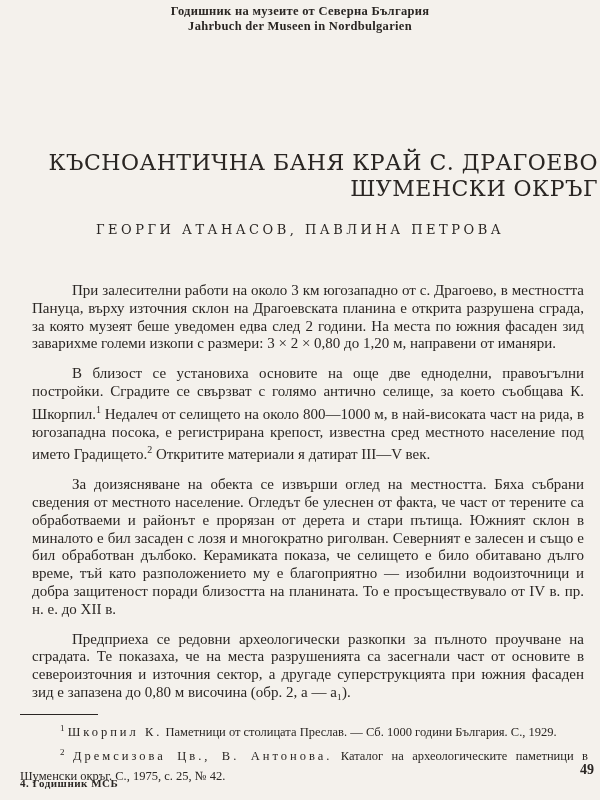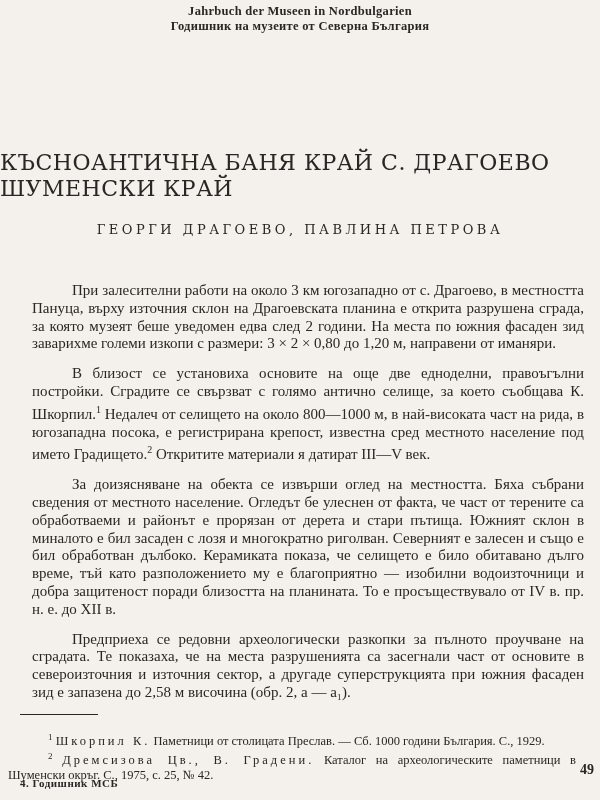--- a/index.html
+++ b/index.html
@@ -10,77 +10,77 @@
       font-family: "Liberation Serif", "DejaVu Serif", serif;
       position: relative;
     }
     .journal-header {
       position: absolute; top: 4px; left: 0; width: 600px;
       text-align: center; font-size: 12.5px; line-height: 15px;
       font-weight: bold; letter-spacing: 0.3px;
     }
     .title {
       position: absolute; top: 150px; left: 0; width: 598px;
-      text-align: left; font-size: 22px; line-height: 26px;
+      text-align: right; font-size: 22px; line-height: 26px;
       letter-spacing: 0.5px; font-family: "DejaVu Serif", serif;
     }
     .authors {
       position: absolute; top: 222px; left: 0; width: 600px;
       text-align: center; font-size: 13px; letter-spacing: 3.5px;
       font-family: "DejaVu Serif", serif;
     }
     .body-text {
       position: absolute; top: 270px; left: 20px; width: 576px;
       font-size: 15px; line-height: 17.8px; text-align: justify;
     }
     .body-text p { margin: 12px; text-indent: 40px; }
     .fn-rule {
       position: absolute; top: 714px; left: 20px; width: 78px;
       border-top: 1px solid #2a2623;
     }
     .footnotes {
-      position: absolute; top: 718px; left: 8px; width: 568px;
-      font-size: 12.5px; line-height: 15px; text-align: justify; margin-top: 12px;
+      position: absolute; top: 718px; left: 20px; width: 568px;
+      font-size: 12.5px; line-height: 20px; text-align: justify;
     }
     .footnotes p { margin: 0; text-indent: 40px; }
     .footnotes sup { font-size: 9px; }
     .fn-author { letter-spacing: 3px; }
     .body-text sup { font-size: 10px; }
     .page-footer-left {
       position: absolute; top: 777px; left: 20px;
       font-size: 11px; font-weight: bold; letter-spacing: 0.5px;
     }
     .page-number {
       position: absolute; top: 762px; left: 580px;
       font-size: 14px; font-weight: bold;
     }
   </style>
 </head>
 <body>
 
 <div class="journal-header">
+  <div>Годишник на музеите от Северна България</div>
   <div>Jahrbuch der Museen in Nordbulgarien</div>
-  <div>Годишник на музеите от Северна България</div>
 </div>
 
 <div class="title">
   <div>КЪСНОАНТИЧНА БАНЯ КРАЙ С. ДРАГОЕВО</div>
-  <div>ШУМЕНСКИ КРАЙ</div>
+  <div>ШУМЕНСКИ ОКРЪГ</div>
 </div>
 
-<div class="authors">ГЕОРГИ ДРАГОЕВО, ПАВЛИНА ПЕТРОВА</div>
+<div class="authors">ГЕОРГИ АТАНАСОВ, ПАВЛИНА ПЕТРОВА</div>
 
 <div class="body-text">
   <p>При залесителни работи на около 3 км югозападно от с. Драгоево, в местността Пануца, върху източния склон на Драгоевската планина е открита разрушена сграда, за която музеят беше уведомен едва след 2 години. На места по южния фасаден зид заварихме големи изкопи с размери: 3 × 2 × 0,80 до 1,20 м, направени от иманяри.</p>
   <p><span>В близост се установиха основите на още две едноделни, правоъгълни постройки. Сградите се свързват с голямо антично селище, за което съобщава К. Шкорпил.</span><sup>1</sup><span> Недалеч от селището на около 800—1000 м, в най-високата част на рида, в югозападна посока, е регистрирана крепост, известна сред местното население под името Градището.</span><sup>2</sup><span> Откритите материали я датират III—V век.</span></p>
   <p>За доизясняване на обекта се извърши оглед на местността. Бяха събрани сведения от местното население. Огледът бе улеснен от факта, че част от терените са обработваеми и районът е прорязан от дерета и стари пътища. Южният склон в миналото е бил засаден с лозя и многократно риголван. Северният е залесен и също е бил обработван дълбоко. Керамиката показа, че селището е било обитавано дълго време, тъй като разположението му е благоприятно — изобилни водоизточници и добра защитеност поради близостта на планината. То е просъществувало от IV в. пр. н. е. до XII в.</p>
-  <p>Предприеха се редовни археологически разкопки за пълното проучване на сградата. Те показаха, че на места разрушенията са засегнали част от основите в североизточния и източния сектор, а другаде суперструкцията при южния фасаден зид е запазена до 2,58 м височина (обр. 2, a — a₁).</p>
+  <p>Предприеха се редовни археологически разкопки за пълното проучване на сградата. Те показаха, че на места разрушенията са засегнали част от основите в североизточния и източния сектор, а другаде суперструкцията при южния фасаден зид е запазена до 0,80 м височина (обр. 2, a — a₁).</p>
 </div>
 
 <div class="fn-rule"></div>
 
 <div class="footnotes">
   <p><sup>1</sup> <span class="fn-author">Шкорпил К.</span><span> Паметници от столицата Преслав. — Сб. 1000 години България. С., 1929.</span></p>
-  <p><sup>2</sup> <span class="fn-author">Дремсизова Цв., В. Градени.</span><span> Каталог на археологическите паметници в Шуменски окръг. С., 1975, с. 25, № 42.</span></p>
+  <p><sup>2</sup> <span class="fn-author">Дремсизова Цв., В. Антонова.</span><span> Каталог на археологическите паметници в Шуменски окръг. С., 1975, с. 25, № 42.</span></p>
 </div>
 
 <div class="page-footer-left">4. Годишник МСБ</div>
 <div class="page-number">49</div>
 
 </body></html>

